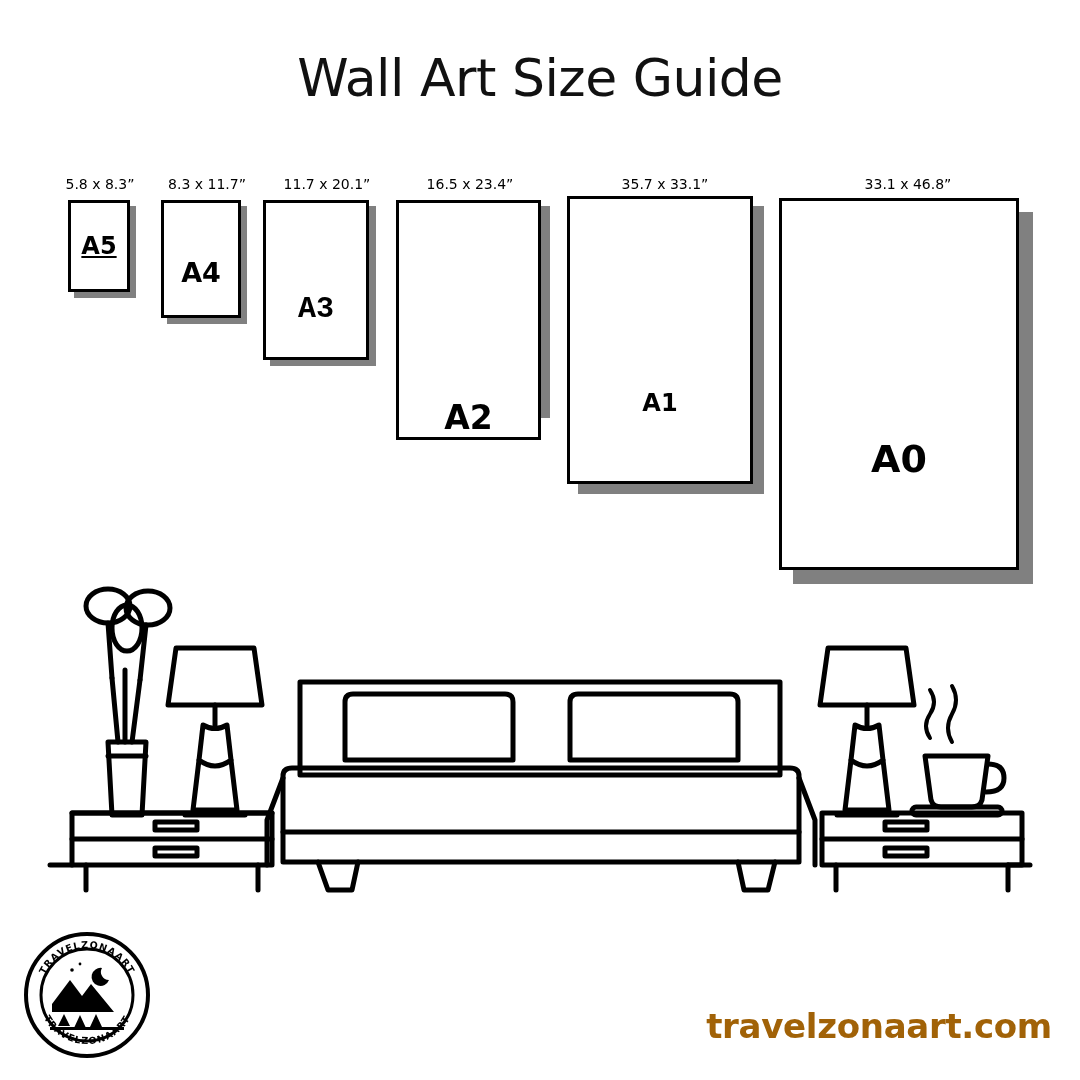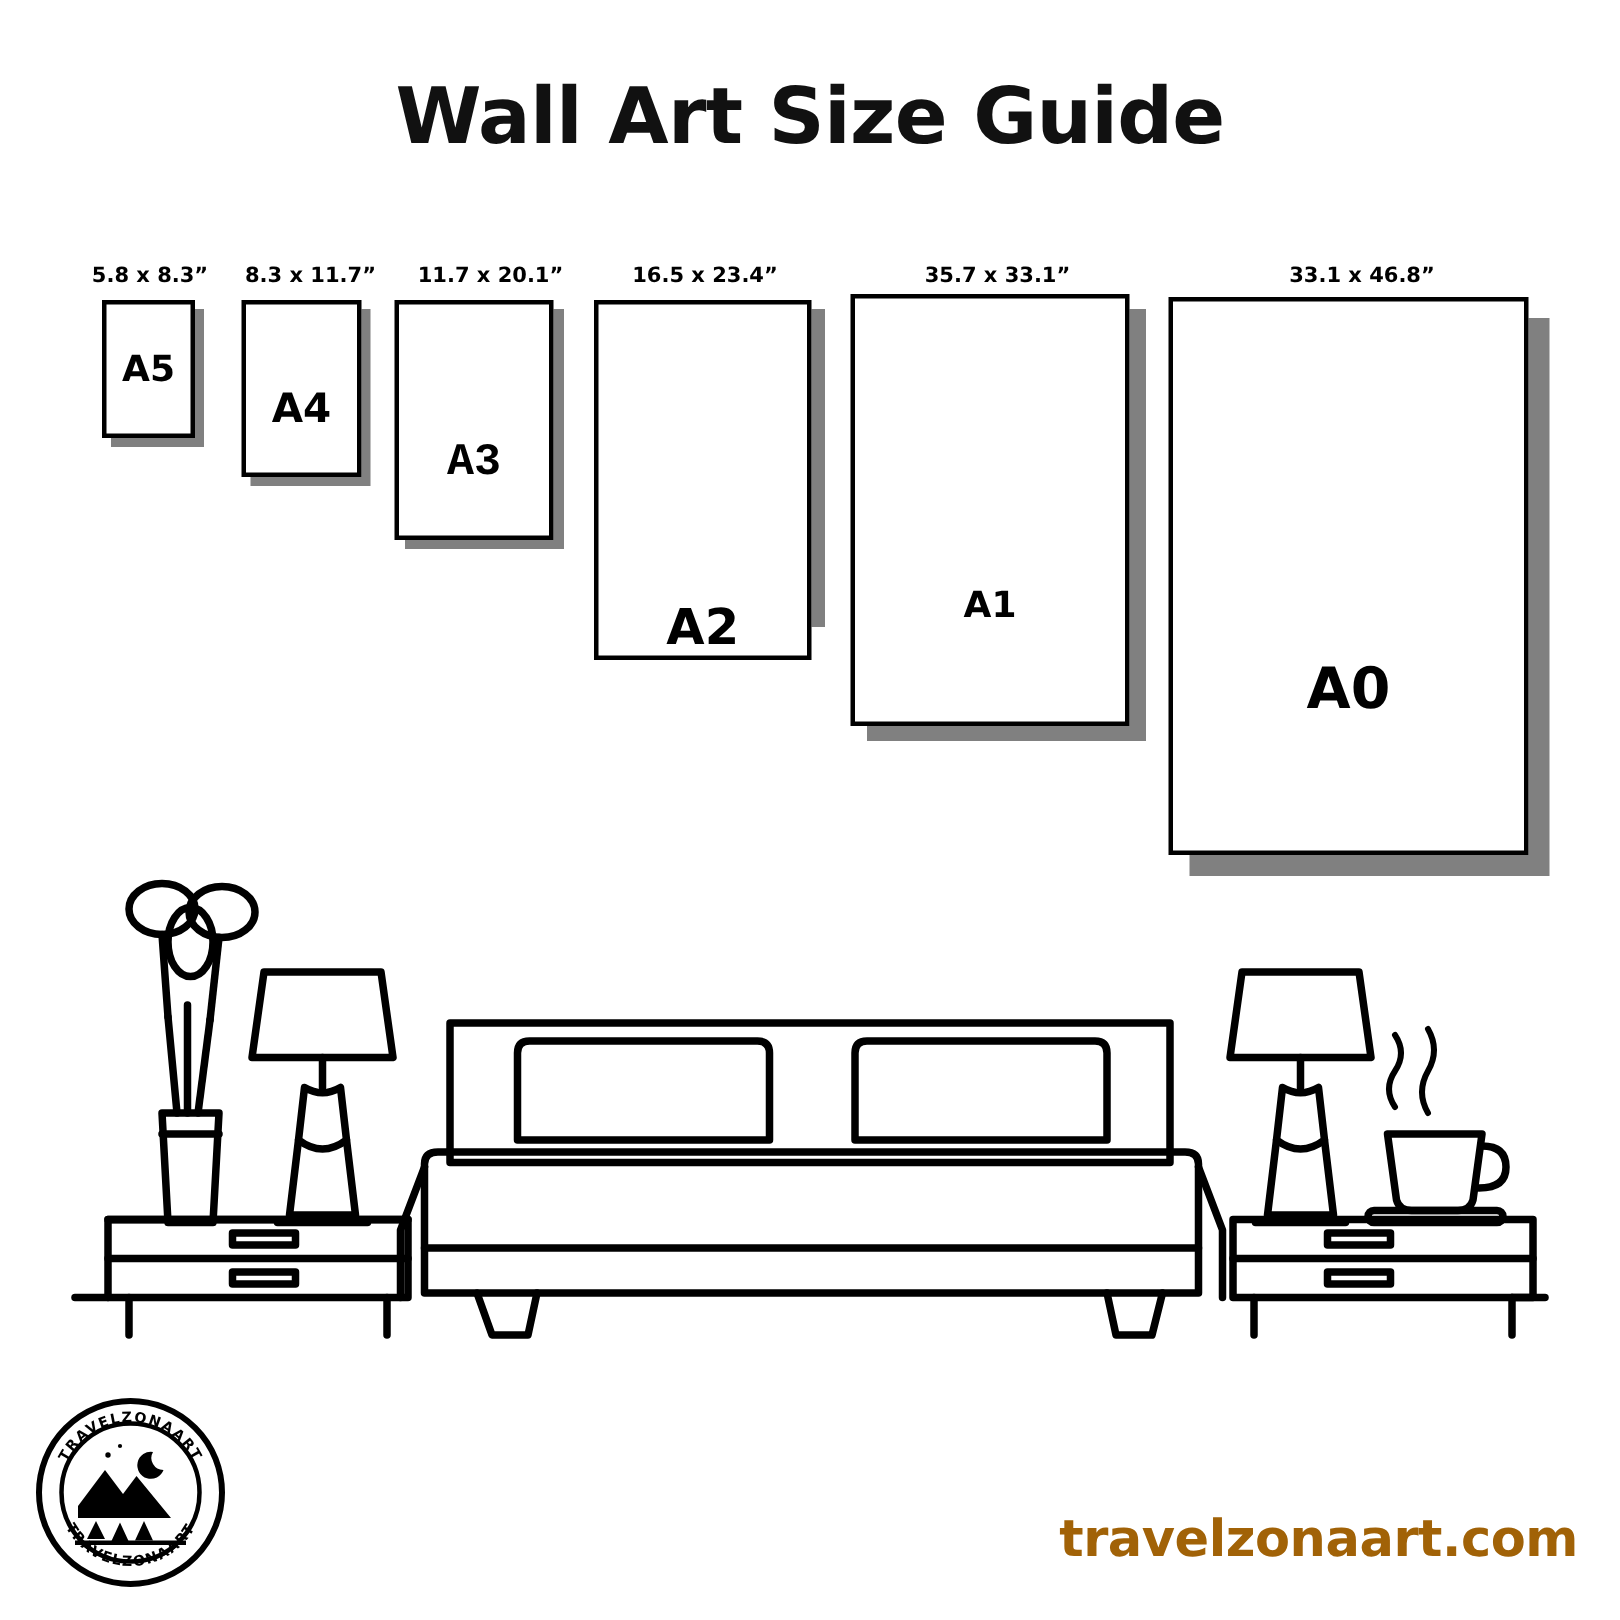--- a/index.html
+++ b/index.html
@@ -16,21 +16,21 @@
     color: #000000;
   }
 
   #page-title {
     position: absolute;
     top: 48px;
     left: 0;
     width: 1080px;
     text-align: center;
     font-family: "DejaVu Sans", sans-serif;
-    font-weight: bold;
+    font-weight: normal;
     font-size: 52px;
     letter-spacing: -0.5px;
     color: #111111;
   }
 
   
   #frames {
     position: absolute;
     left: 0;
     top: 0;
@@ -54,21 +54,21 @@
     justify-content: center;
   }
   .frame-label {
     font-family: "DejaVu Sans", sans-serif;
     font-weight: bold;
     color: #000000;
   }
   .frame-dims {
     position: absolute;
     font-family: "DejaVu Sans", sans-serif;
-    font-weight: bold;
+    font-weight: normal;
     font-size: 14px;
     color: #000000;
     white-space: nowrap;
     text-align: center;
   }
 
   
   #scene {
     position: absolute;
     left: 0;
@@ -99,21 +99,21 @@
 </head>
 <body>
 
 <div id="page-title">Wall Art Size Guide</div>
 
 <div id="frames">
 
   <div class="frame-group">
     <div class="frame-dims" style="left:55px; top:176px; width:90px;">5.8 x 8.3”</div>
     <div class="frame-shadow" style="left:74px; top:206px; width:62px; height:92px;"></div>
-    <div class="frame-box" style="left:68px; top:200px; width:62px; height:92px;">
+    <div class="frame-box" style="left:68px; top:200px; width:62px; height:92px;text-decoration:underline;">
       <span class="frame-label" style="font-size:24px;">A5</span>
     </div>
   </div>
 
   <div class="frame-group">
     <div class="frame-dims" style="left:152px; top:176px; width:110px;">8.3 x 11.7”</div>
     <div class="frame-shadow" style="left:167px; top:206px; width:80px; height:118px;"></div>
     <div class="frame-box" style="left:161px; top:200px; width:80px; height:118px;">
       <span class="frame-label" style="font-size:27px; padding-top:26px;">A4</span>
     </div>

